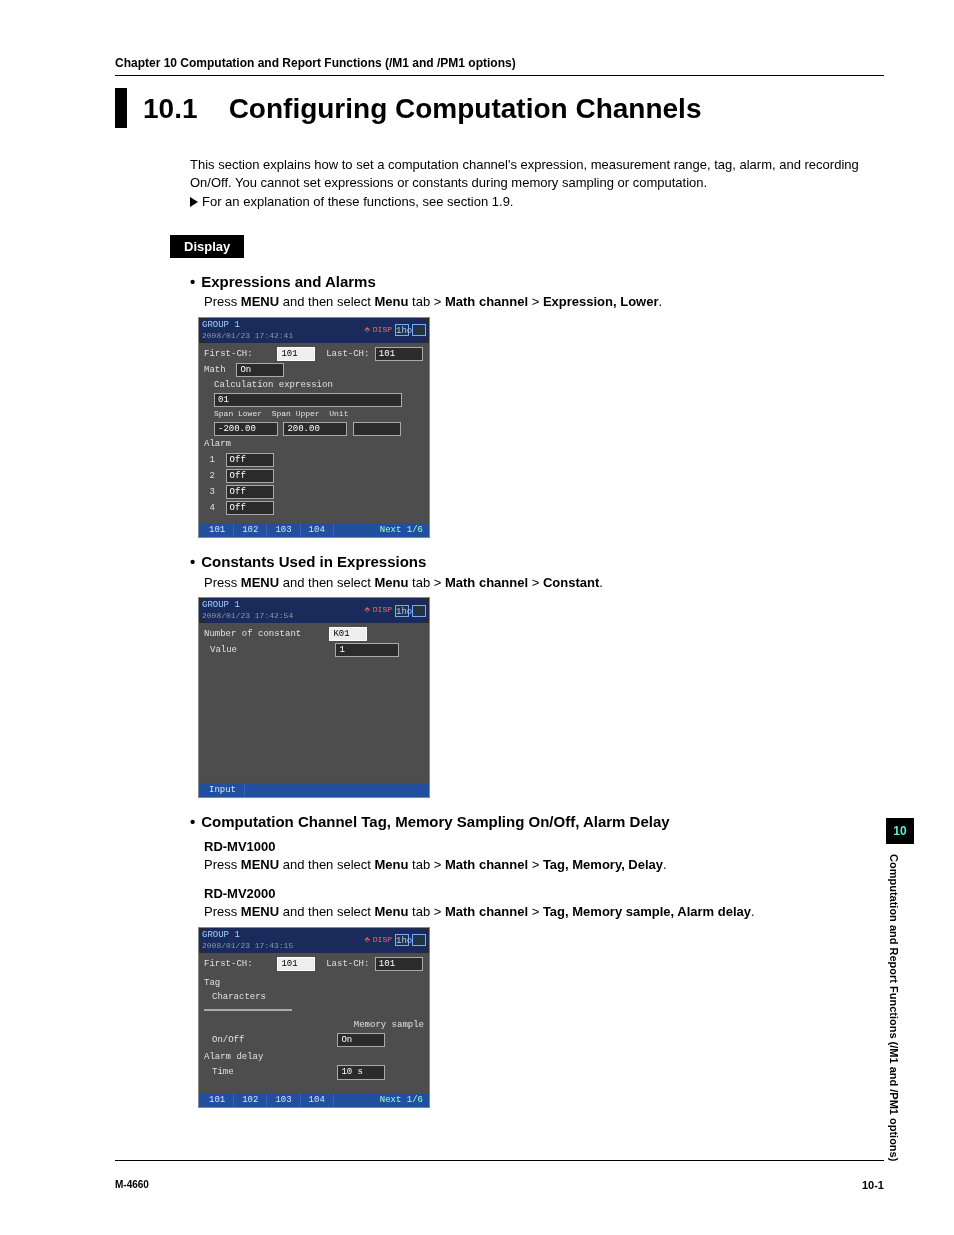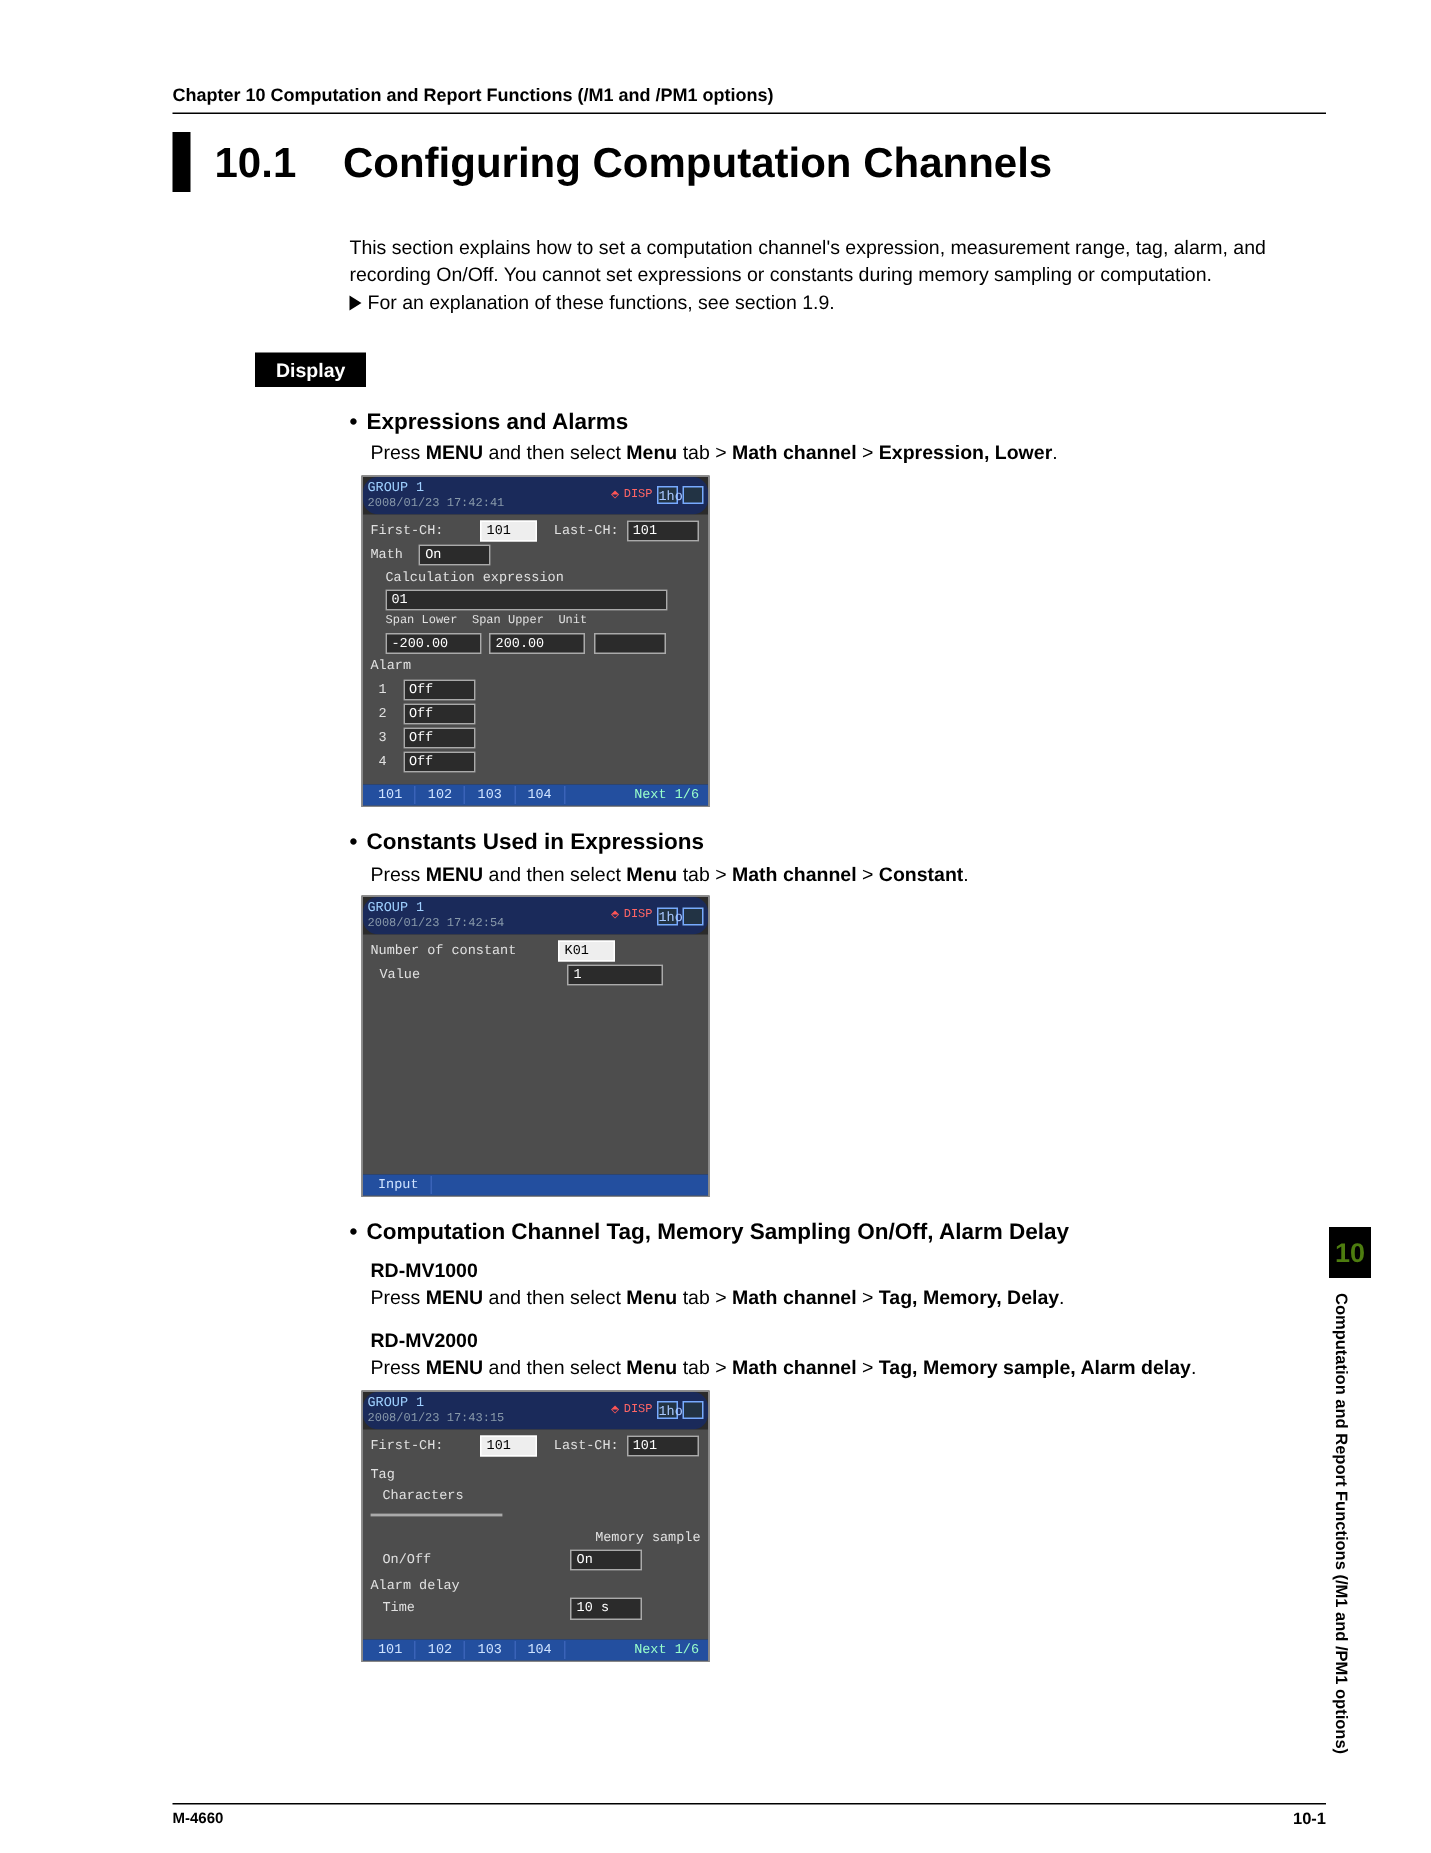--- a/index.html
+++ b/index.html
@@ -31,21 +31,21 @@
     width: 12px;
     background: #000;
     margin-right: 16px;
   }
   .section-title {
     font-size: 28px;
     font-weight: bold;
     padding-top: 2px;
   }
   .col-right {
-    margin-left: 118px;
+    margin-left: 75px;
     font-size: 13px;
   }
   .intro p { margin: 0 0 2px 0; }
   .tri { display:inline-block; width:0; height:0; border-top:5px solid transparent; border-bottom:5px solid transparent; border-left:8px solid #000; vertical-align: -1px; margin-right:4px;}
   .display-block {
     margin-top: 24px;
     margin-bottom: 8px;
   }
   .display-label {
     display: inline-block;
@@ -103,38 +103,38 @@
   .tight { font-size:8px; }
   .sub-model { font-weight: bold; margin-top: 6px;}
   
   .side-tab {
     position: absolute;
     right: 40px;
     top: 818px;
     width: 28px;
   }
   .tab-num {
-    background:#000; color:#4d7c0f; font-weight:bold; font-size:18px;
+    background:#000; color:#5eead4; font-weight:bold; font-size:12px;
     text-align:center; padding:5px 0;
   }
   .tab-text {
     writing-mode: vertical-rl;
     font-size: 11px;
     font-weight: bold;
     padding-top: 10px;
     text-align: left;
     white-space: nowrap;
   }
   .footer {
     position:absolute;
-    bottom: 14px;
+    bottom: 42px;
     left: 115px;
     right: 70px;
     border-top: 1px solid #000;
-    padding-top: 3px;
+    padding-top: 17px;
     font-size: 11px;
     display:flex;
   }
   .footer .pg { margin-left:auto; font-weight:bold; }
   .footer .doc { font-weight: bold; font-size:10px;}
 </style>
 </head>
 <body>
 
 <div class="chapter-header">Chapter 10   Computation and Report Functions (/M1 and /PM1 options)</div>

